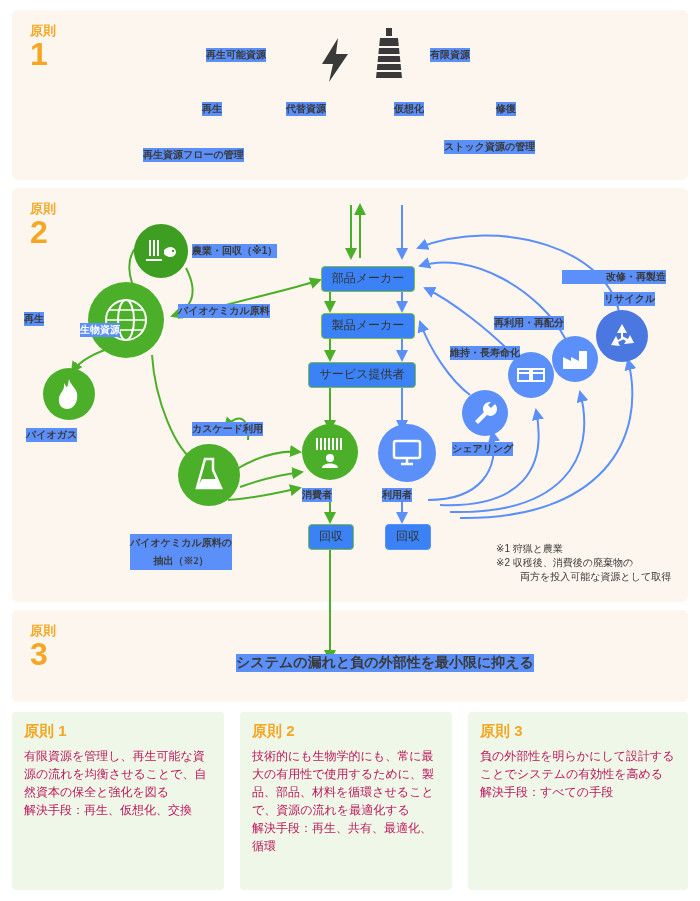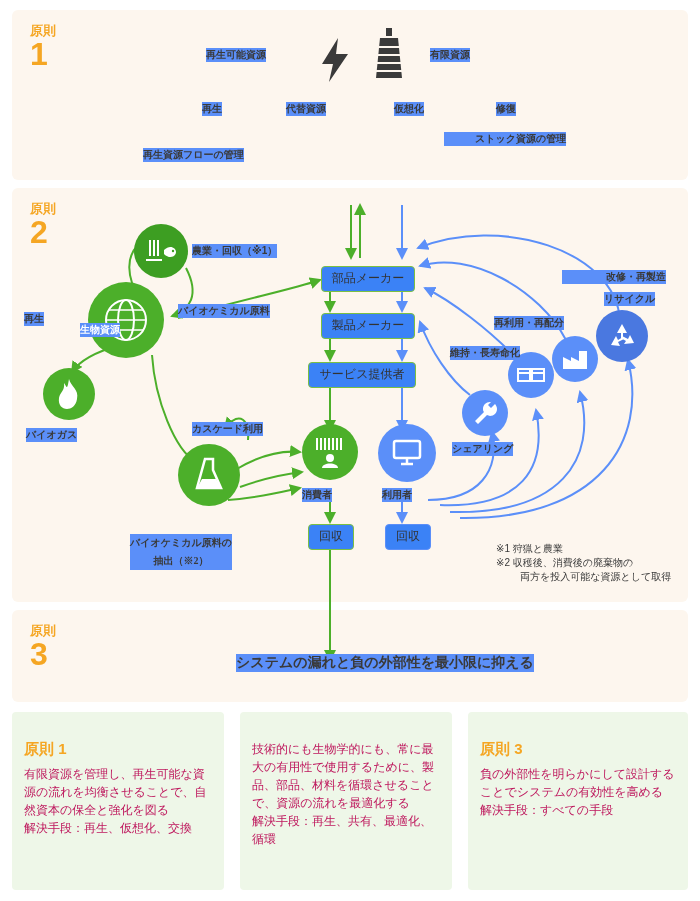--- a/index.html
+++ b/index.html
@@ -31,21 +31,21 @@
 
   
   .circ{position:absolute;border-radius:50%;display:flex;align-items:center;justify-content:center;}
   .g{background:#4caf2a;}
   .gd{background:#3d9e22;}
   .b{background:#5b8ff9;}
   .bd{background:#4a78e0;}
   .circ svg{display:block;}
 
   
-  .card{position:absolute;top:712px;width:212px;height:178px;background:#f2f7ee;border-radius:4px;padding:28px 12px;box-sizing:border-box;}
+  .card{position:absolute;top:712px;width:212px;height:178px;background:#f2f7ee;border-radius:4px;padding:10px 12px;box-sizing:border-box;}
   .card h3{margin:0 0 6px 0;font-size:15px;color:#f5a623;font-weight:bold;}
   .card p{margin:0;font-size:12px;line-height:18px;color:#be185d;}
   #card1{left:12px;background:#eef7e8;}
   #card2{left:240px;background:#eef7e8;}
   #card3{left:468px;width:220px;background:#eef7e8;}
 
   svg.arrows{position:absolute;left:0;top:0;width:700px;height:901px;pointer-events:none;}
 </style>
 </head>
 <body>
@@ -132,21 +132,21 @@
     <rect x="1" y="42" width="32" height="2" fill="#fdf6ee"></rect>
   </svg>
 </div>
 
 <div class="txt b" style="left:202px;top:102px;">再生</div>
 <div class="txt b" style="left:286px;top:102px;">代替資源</div>
 <div class="txt b" style="left:394px;top:102px;">仮想化</div>
 <div class="txt b" style="left:496px;top:102px;">修復</div>
 
 <div class="txt b" style="left:143px;top:148px;">再生資源フローの管理</div>
-<div class="txt b" style="left:444px;top:132px;padding-left:31px;">ストック資源の管理</div>
+<div class="txt b" style="left:444px;top:140px;">ストック資源の管理</div>
 
 <div class="circ gd" style="left:134px;top:224px;width:54px;height:54px;">
   <svg width="34" height="30" viewBox="0 0 34 30">
     <path d="M6,4 L6,20 M10,4 L10,20 M14,4 L14,20" stroke="#fff" stroke-width="2"></path>
     <path d="M2,24 L18,24" stroke="#fff" stroke-width="2"></path>
     <path d="M20,14 C26,8 32,12 32,16 C32,20 26,24 20,18 Z" fill="#fff"></path>
     <circle cx="29" cy="15" r="1.2" fill="#3d9e22"></circle>
   </svg>
 </div>
 <div class="circ g" style="left:88px;top:282px;width:76px;height:76px;">
@@ -234,20 +234,21 @@
 <div class="small" style="position:absolute;left:520px;top:570px;">両方を投入可能な資源として取得</div>
 
 <div class="txt b" style="left:208px;top:654px;font-size:14px;margin-left:28px;">システムの漏れと負の外部性を最小限に抑える</div>
 
 <div class="card" id="card1">
   <h3>原則 1</h3>
   <p style="white-space:pre-line;">有限資源を管理し、再生可能な資源の流れを均衡させることで、自然資本の保全と強化を図る
 解決手段：再生、仮想化、交換</p>
 </div>
 <div class="card" id="card2">
+  <h3>原則 2</h3>
   <p style="white-space:pre-line;">技術的にも生物学的にも、常に最大の有用性で使用するために、製品、部品、材料を循環させることで、資源の流れを最適化する
 解決手段：再生、共有、最適化、循環</p>
 </div>
 <div class="card" id="card3">
   <h3>原則 3</h3>
   <p style="white-space:pre-line;">負の外部性を明らかにして設計することでシステムの有効性を高める
 解決手段：すべての手段</p>
 </div>
 
 </body></html>

